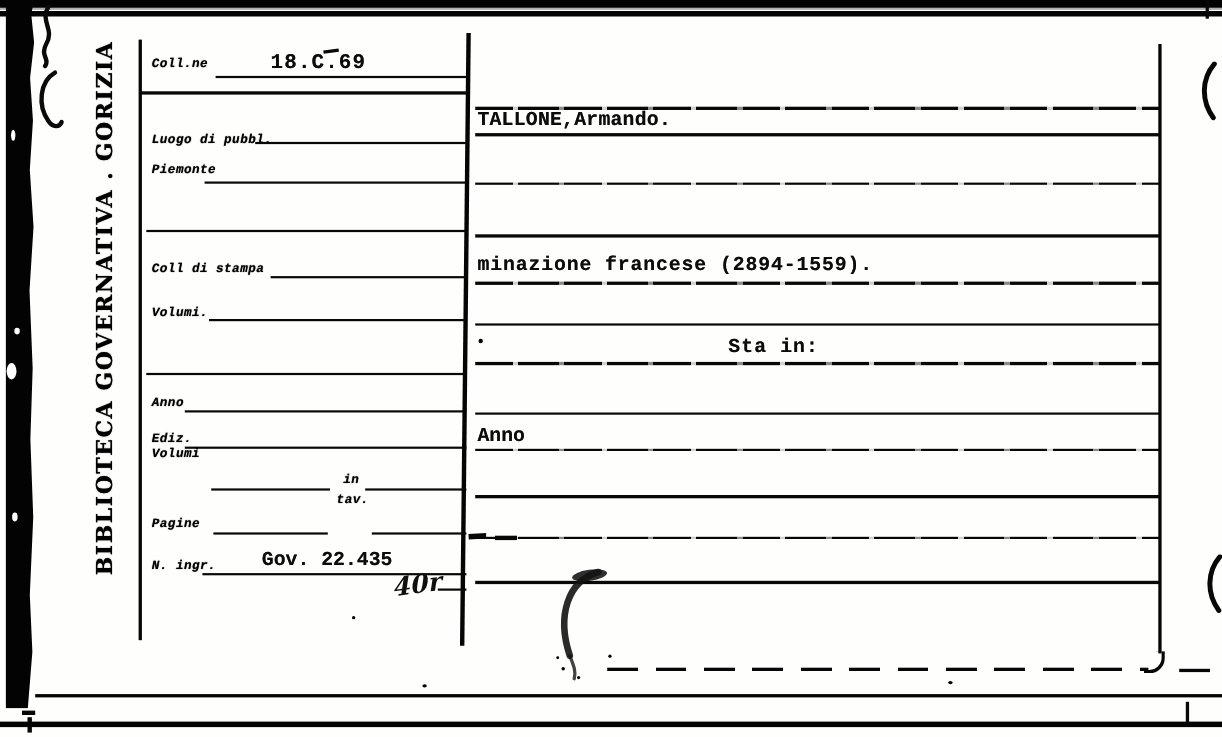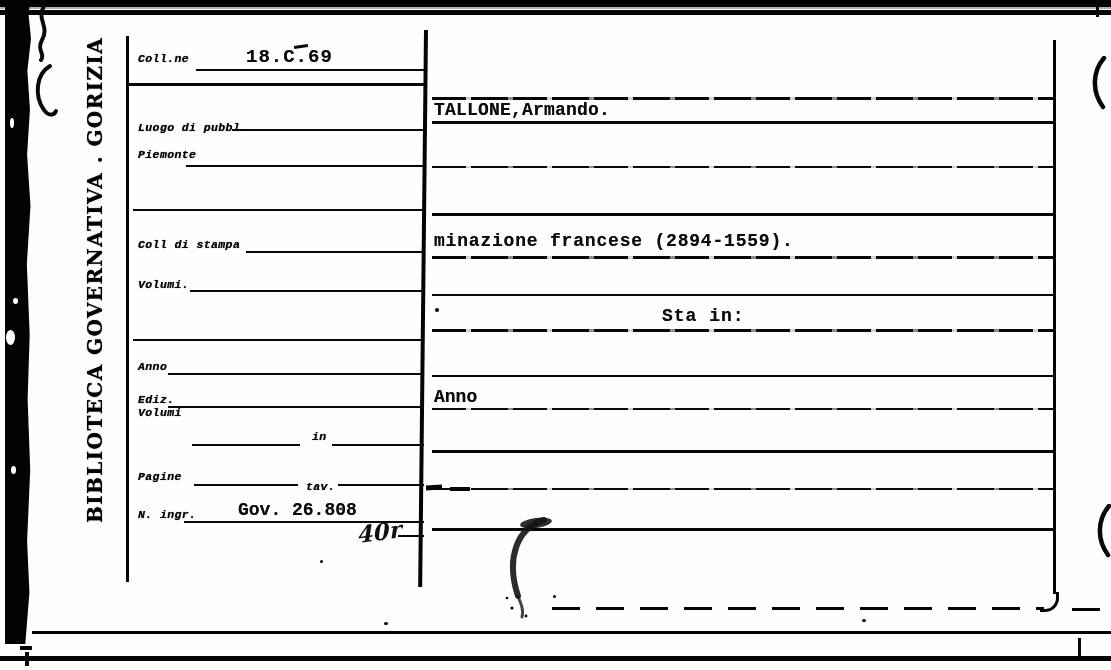--- a/index.html
+++ b/index.html
@@ -109,25 +109,25 @@
   <div class="lbl" style="left:138px;top:393px">Ediz.</div>
   <div class="rline" style="left:168px;top:406px;width:256px"></div>
 
   <div class="lbl" style="left:138px;top:406px">Volumi</div>
   <div class="rline" style="left:192px;top:444px;width:108px"></div>
   <div class="lbl" style="left:312px;top:430px">in</div>
   <div class="rline" style="left:332px;top:444px;width:92px"></div>
 
   <div class="lbl" style="left:138px;top:470px">Pagine</div>
   <div class="rline" style="left:194px;top:484px;width:104px"></div>
-  <div class="lbl" style="left:306px;top:480px">tav.</div>
+  <div class="lbl" style="left:306px;top:448px">tav.</div>
   <div class="rline" style="left:338px;top:484px;width:86px"></div>
 
   <div class="lbl" style="left:138px;top:508px">N. ingr.</div>
-  <div class="typed" style="left:238px;top:500px">Gov. 26.808</div>
+  <div class="typed" style="left:238px;top:500px">Gov. 22.435</div>
   <div class="rline" style="left:184px;top:521px;width:240px"></div>
   <div class="hand" style="left:358px;top:518px">40r</div>
   <div class="rline" style="left:398px;top:535px;width:26px"></div>
 
   <div class="rline worn" style="left:432px;top:97px;width:622px;height:3px"></div>
   <div class="typed" style="left:434px;top:100px;letter-spacing:.2px">TALLONE,Armando.</div>
   <div class="rline" style="left:432px;top:121px;width:622px;height:3px"></div>
 
   <div class="rline worn" style="left:432px;top:166px;width:622px"></div>
 

